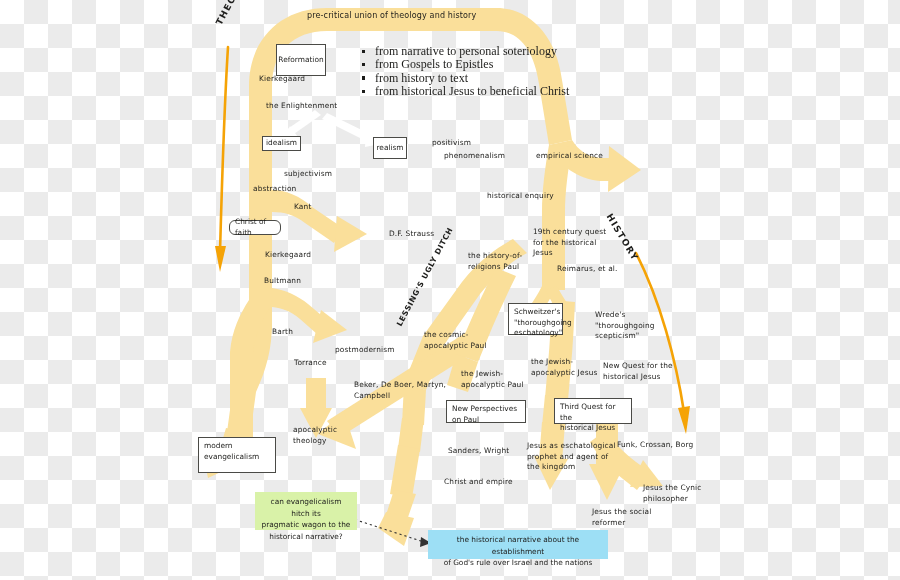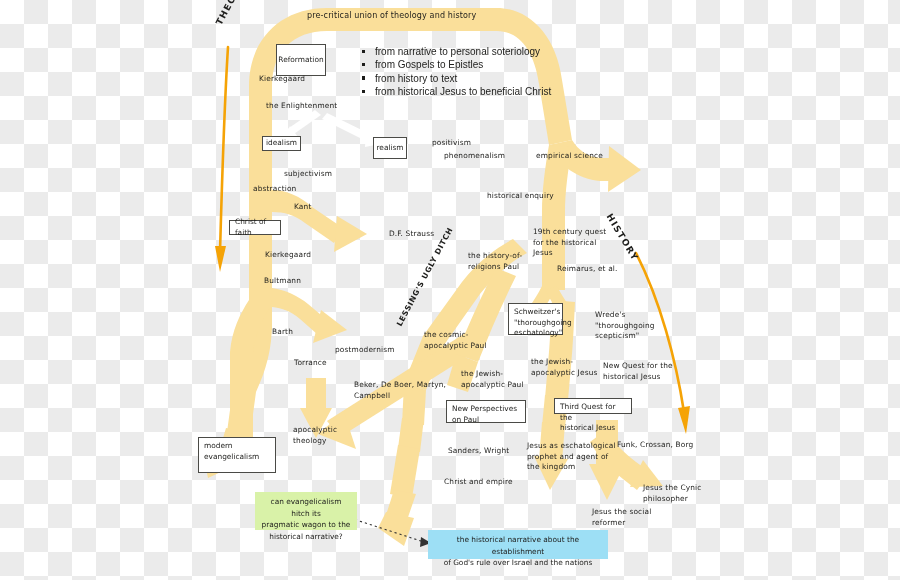--- a/index.html
+++ b/index.html
@@ -79,22 +79,22 @@
     position: absolute;
     font-family: "DejaVu Sans", sans-serif;
     font-size: 9px;
     font-weight: bold;
     letter-spacing: 1.3px;
     color: #1d1d1b;
     white-space: nowrap;
   }
   .bullets {
     position: absolute;
-    font-family: Liberation Sans, sans-serif;
-    font-size: 10px;
+    font-family: Liberation Serif, serif;
+    font-size: 12px;
     line-height: 13.4px;
     color: #1d1d1b;
   }
   .bullets .bi {
     display: block;
     position: relative;
     padding-left: 13px;
   }
   .bullets .bi::before {
     content: "";
@@ -354,30 +354,30 @@
     <span class="bi">from history to text</span>
     <span class="bi">from historical Jesus to beneficial Christ</span>
   </div>
 
   <div class="boxed" style="left:276px; top:44px; width:50px; height:32px; display:flex; align-items:center; justify-content:center;">Reformation</div>
 
   <div class="boxed" style="left:262px; top:136px; width:39px; height:15px; display:flex; align-items:center; justify-content:center;">idealism</div>
 
   <div class="boxed" style="left:373px; top:137px; width:34px; height:22px; display:flex; align-items:center; justify-content:center;">realism</div>
 
-  <div class="boxed" style="left:229px; top:220px; width:52px; height:15px; display:flex; align-items:center; justify-content:center;">Christ of faith</div>
+  <div class="boxed" style="left:229px; top:220px; width:52px; height:15px; display:flex; align-items:center; justify-content:center;border-radius:6px;">Christ of faith</div>
 
   <div class="boxed" style="left:508px; top:303px; width:55px; height:32px;">Schweitzer's
 "thoroughgoing
 eschatology"</div>
 
   <div class="boxed" style="left:446px; top:400px; width:80px; height:23px;">New Perspectives
 on Paul</div>
 
-  <div class="boxed" style="left:554px; top:398px; width:78px; height:16px;">Third Quest for the
+  <div class="boxed" style="left:554px; top:398px; width:78px; height:26px;">Third Quest for the
 historical Jesus</div>
 
   <div class="boxed" style="left:198px; top:437px; width:78px; height:36px;">modern
 evangelicalism</div>
 
   <div class="lbl" style="left:259px; top:74px;">Kierkegaard</div>
 
   <div class="lbl" style="left:266px; top:101px;">the Enlightenment</div>
 
   <div class="lbl" style="left:432px; top:138px;">positivism</div>

